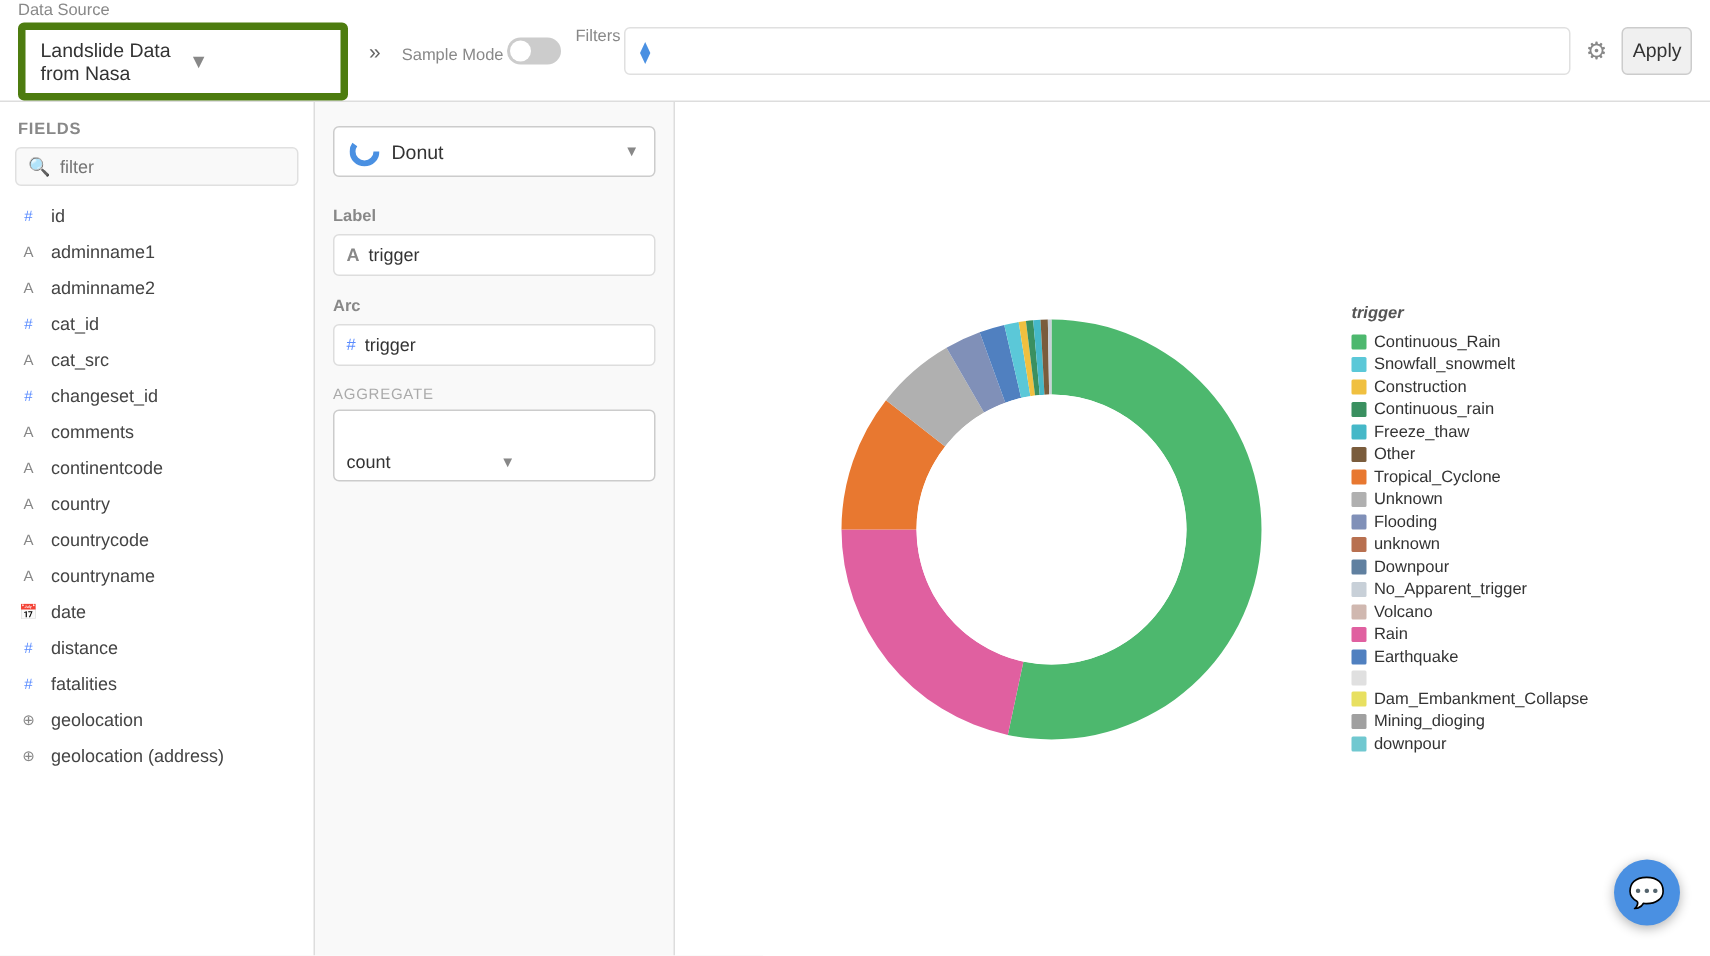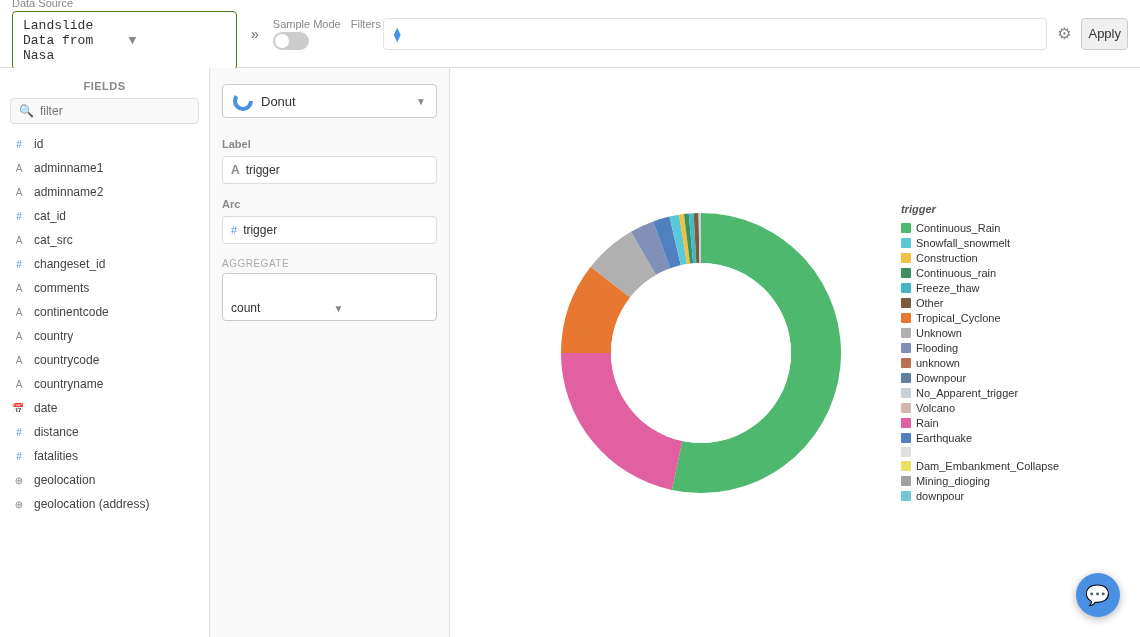--- a/index.html
+++ b/index.html
@@ -21,37 +21,35 @@
       gap: 2px;
     }
     .top-label {
       font-size: 11px;
       color: #888;
       font-weight: 500;
     }
     .datasource-select {
       display: flex;
       align-items: center;
-      border: 1px solid #4d7c0f;
+      border: 5px solid #4d7c0f;
       border-radius: 4px;
       padding: 6px 10px;
       background: #fff;
       cursor: pointer;
       gap: 8px;
       min-width: 220px;
-      font-family: Liberation Mono, monospace;
     }
     .datasource-select span { flex: 1; font-size: 13px; }
     .datasource-arrow { color: #888; font-size: 10px; }
     .arrow-icon { color: #666; font-size: 14px; margin: 0 4px; }
     .sample-mode-section {
       display: flex;
-      flex-direction: column;
       gap: 2px;
-      align-items: flex-start;
+      align-items: flex-end;
     }
     .toggle-wrapper {
       display: flex;
       align-items: center;
       gap: 6px;
     }
     .toggle {
       width: 36px;
       height: 18px;
       background: #ccc;
@@ -113,21 +111,20 @@
       display: flex;
       flex-direction: column;
       overflow: hidden;
     }
     .sidebar-header {
       padding: 12px 12px 6px;
       font-size: 11px;
       font-weight: 600;
       color: #888;
       letter-spacing: 0.5px;
-      text-align: center;
     }
     .sidebar-search {
       margin: 0 10px 8px;
       display: flex;
       align-items: center;
       border: 1px solid #e0e0e0;
       border-radius: 4px;
       padding: 5px 8px;
       gap: 6px;
       background: #f9f9f9;

